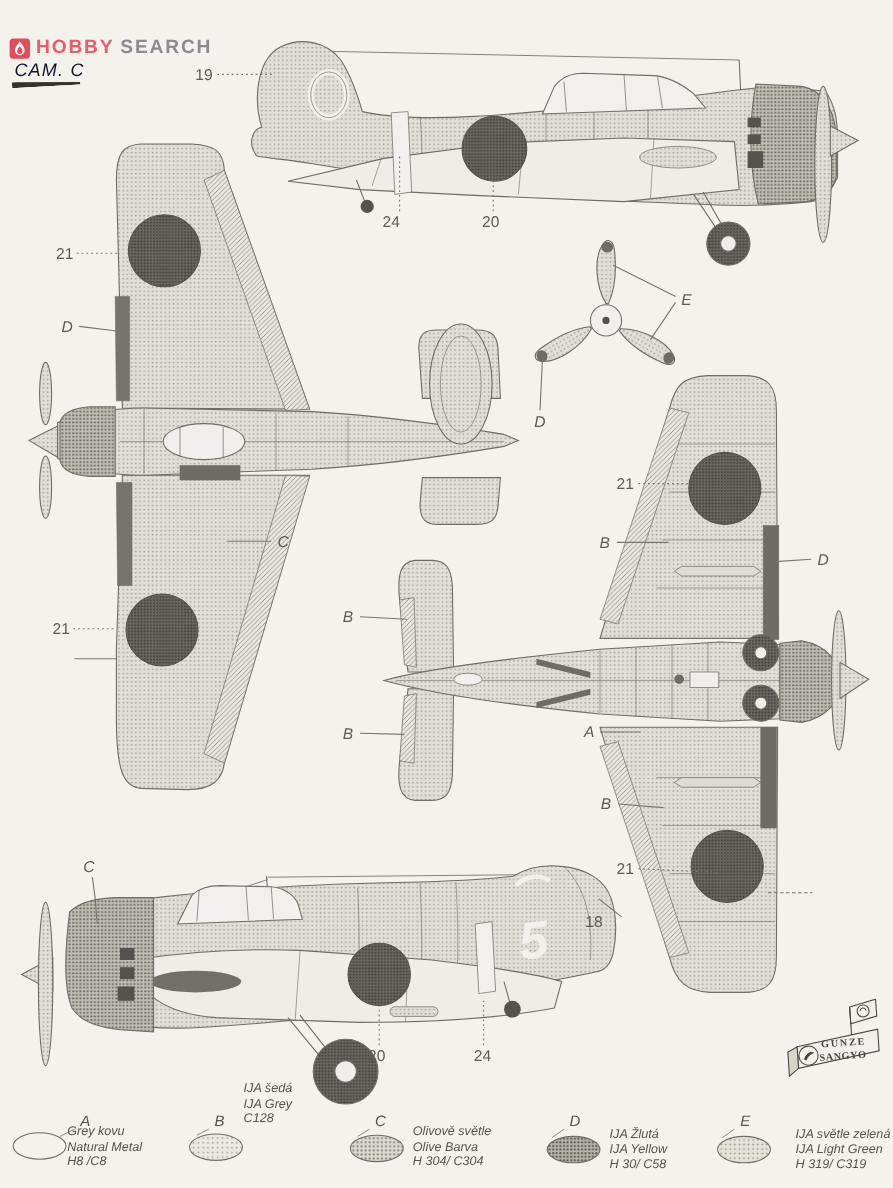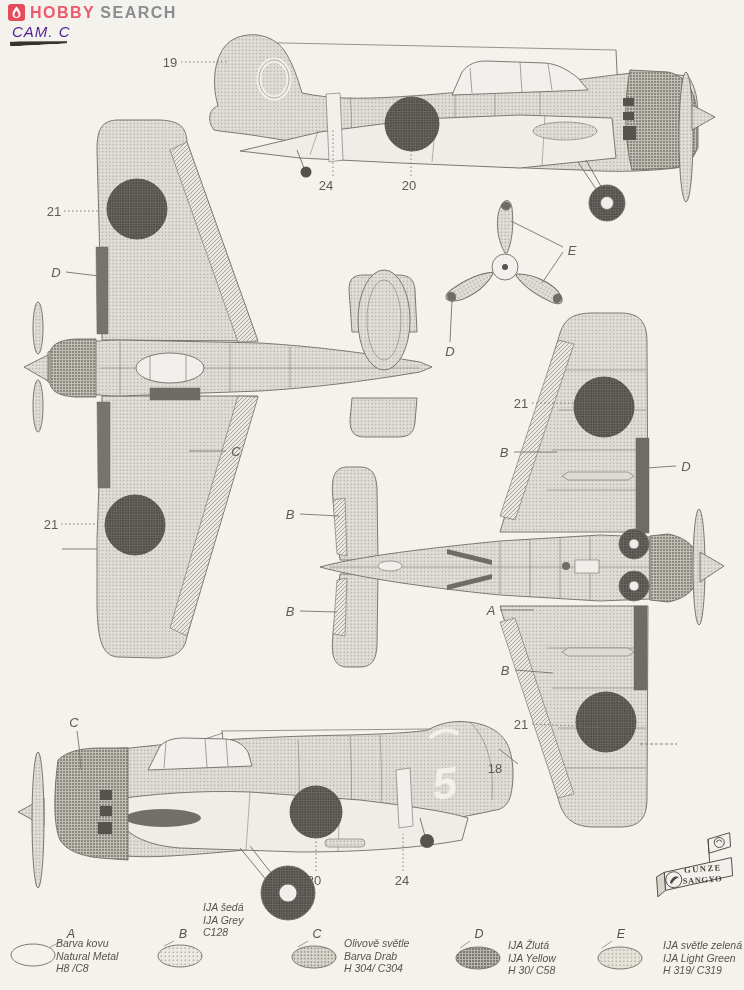--- a/index.html
+++ b/index.html
@@ -5,25 +5,25 @@
   html,body{margin:0;padding:0;}
   body{
     width:744px;height:990px;position:relative;overflow:hidden;
     background:#f3f2ec;
     font-family:"Liberation Sans", sans-serif;
     color:#55534c;
   }
   #art{position:absolute;left:0;top:0;}
   
   .header{position:absolute;left:8px;top:4px;z-index:5;}
-  .logo-row{display:flex;align-items:flex-start;gap:5px;}
+  .logo-row{display:flex;align-items:flex-end;gap:5px;}
   .logo-icon{width:17px;height:17px;border-radius:3px;background:#e64b5c;display:inline-flex;align-items:center;justify-content:center;}
   .brand-w1{font-size:16px;font-weight:bold;letter-spacing:1.5px;color:#ec5a6b;}
-  .brand-w2{font-size:16px;font-weight:bold;letter-spacing:1.5px;color:#8b8b90;}
-  .scheme{font-style:italic;font-size:15px;color:#4c1d95;margin:1px 0 0 4px;letter-spacing:1px;}
+  .brand-w2{font-size:16px;font-weight:bold;letter-spacing:1.5px;color:#8b8b90;margin-top:27px;}
+  .scheme{font-style:italic;font-size:15px;color:#0f172a;margin:1px 0 0 4px;letter-spacing:1px;}
   .scheme-underline{width:57px;height:5px;background:#35332e;margin-left:2px;
     clip-path:polygon(0 0,100% 55%,100% 100%,0 100%);transform:rotate(-3deg);}
   
   .co{position:absolute;transform:translate(-50%,-50%);font-size:13px;color:#5d5b54;z-index:4;white-space:nowrap;}
   .co.it{font-style:italic;font-size:13px;}
   
   .lg-item{position:absolute;z-index:4;}
   .lg-letter{position:absolute;font-style:italic;font-size:12.5px;color:#55534c;transform:translate(-50%,-50%);}
   .lg-swatch{position:absolute;}
   .lg-text{position:absolute;font-style:italic;font-size:10.5px;line-height:12.5px;color:#55534c;white-space:nowrap;}
@@ -247,21 +247,21 @@
 <div class="co it" style="left:74px;top:722px">C</div>
 <div class="co" style="left:314px;top:880px">20</div>
 <div class="co" style="left:402px;top:880px">24</div>
 
 <div class="lg-item" style="left:0;top:0">
   <div class="lg-letter" style="left:71px;top:934px">A</div>
   <svg class="lg-swatch" style="left:9px;top:942px" width="48" height="26">
     <ellipse cx="24" cy="13" rx="22" ry="11" fill="#f3f2ec" stroke="#6e6c65" stroke-width="0.9"></ellipse>
   </svg>
   <div class="lg-text" style="left:56px;top:937px">
-    <div>Barva kovu</div>
+    <div>Grey kovu</div>
     <div>Natural Metal</div>
     <div>H8 /C8</div>
   </div>
 </div>
 
 <div class="lg-item" style="left:0;top:0">
   <div class="lg-letter" style="left:183px;top:934px">B</div>
   <svg class="lg-swatch" style="left:156px;top:943px" width="48" height="26">
     <defs>
         <pattern id="pB" patternUnits="userSpaceOnUse" width="4" height="4">
@@ -284,21 +284,21 @@
     <defs>
         <pattern id="pC" patternUnits="userSpaceOnUse" width="3.4" height="3.4">
           <rect width="3.4" height="3.4" fill="#d9d7ce"></rect>
           <circle cx="1.1" cy="1.1" r="0.85" fill="#84827a"></circle>
         </pattern>
       </defs>
     <ellipse cx="24" cy="13" rx="22" ry="11" fill="url(#pC)" stroke="#6e6c65" stroke-width="0.9"></ellipse>
   </svg>
   <div class="lg-text" style="left:344px;top:937px">
     <div>Olivově světle</div>
-    <div>Barva Drab</div>
+    <div>Olive Barva</div>
     <div>H 304/ C304</div>
   </div>
 </div>
 
 <div class="lg-item" style="left:0;top:0">
   <div class="lg-letter" style="left:479px;top:934px">D</div>
   <svg class="lg-swatch" style="left:454px;top:945px" width="48" height="26">
     <defs>
         <pattern id="pD" patternUnits="userSpaceOnUse" width="3" height="3">
           <rect width="3" height="3" fill="#b7b5ac"></rect>

